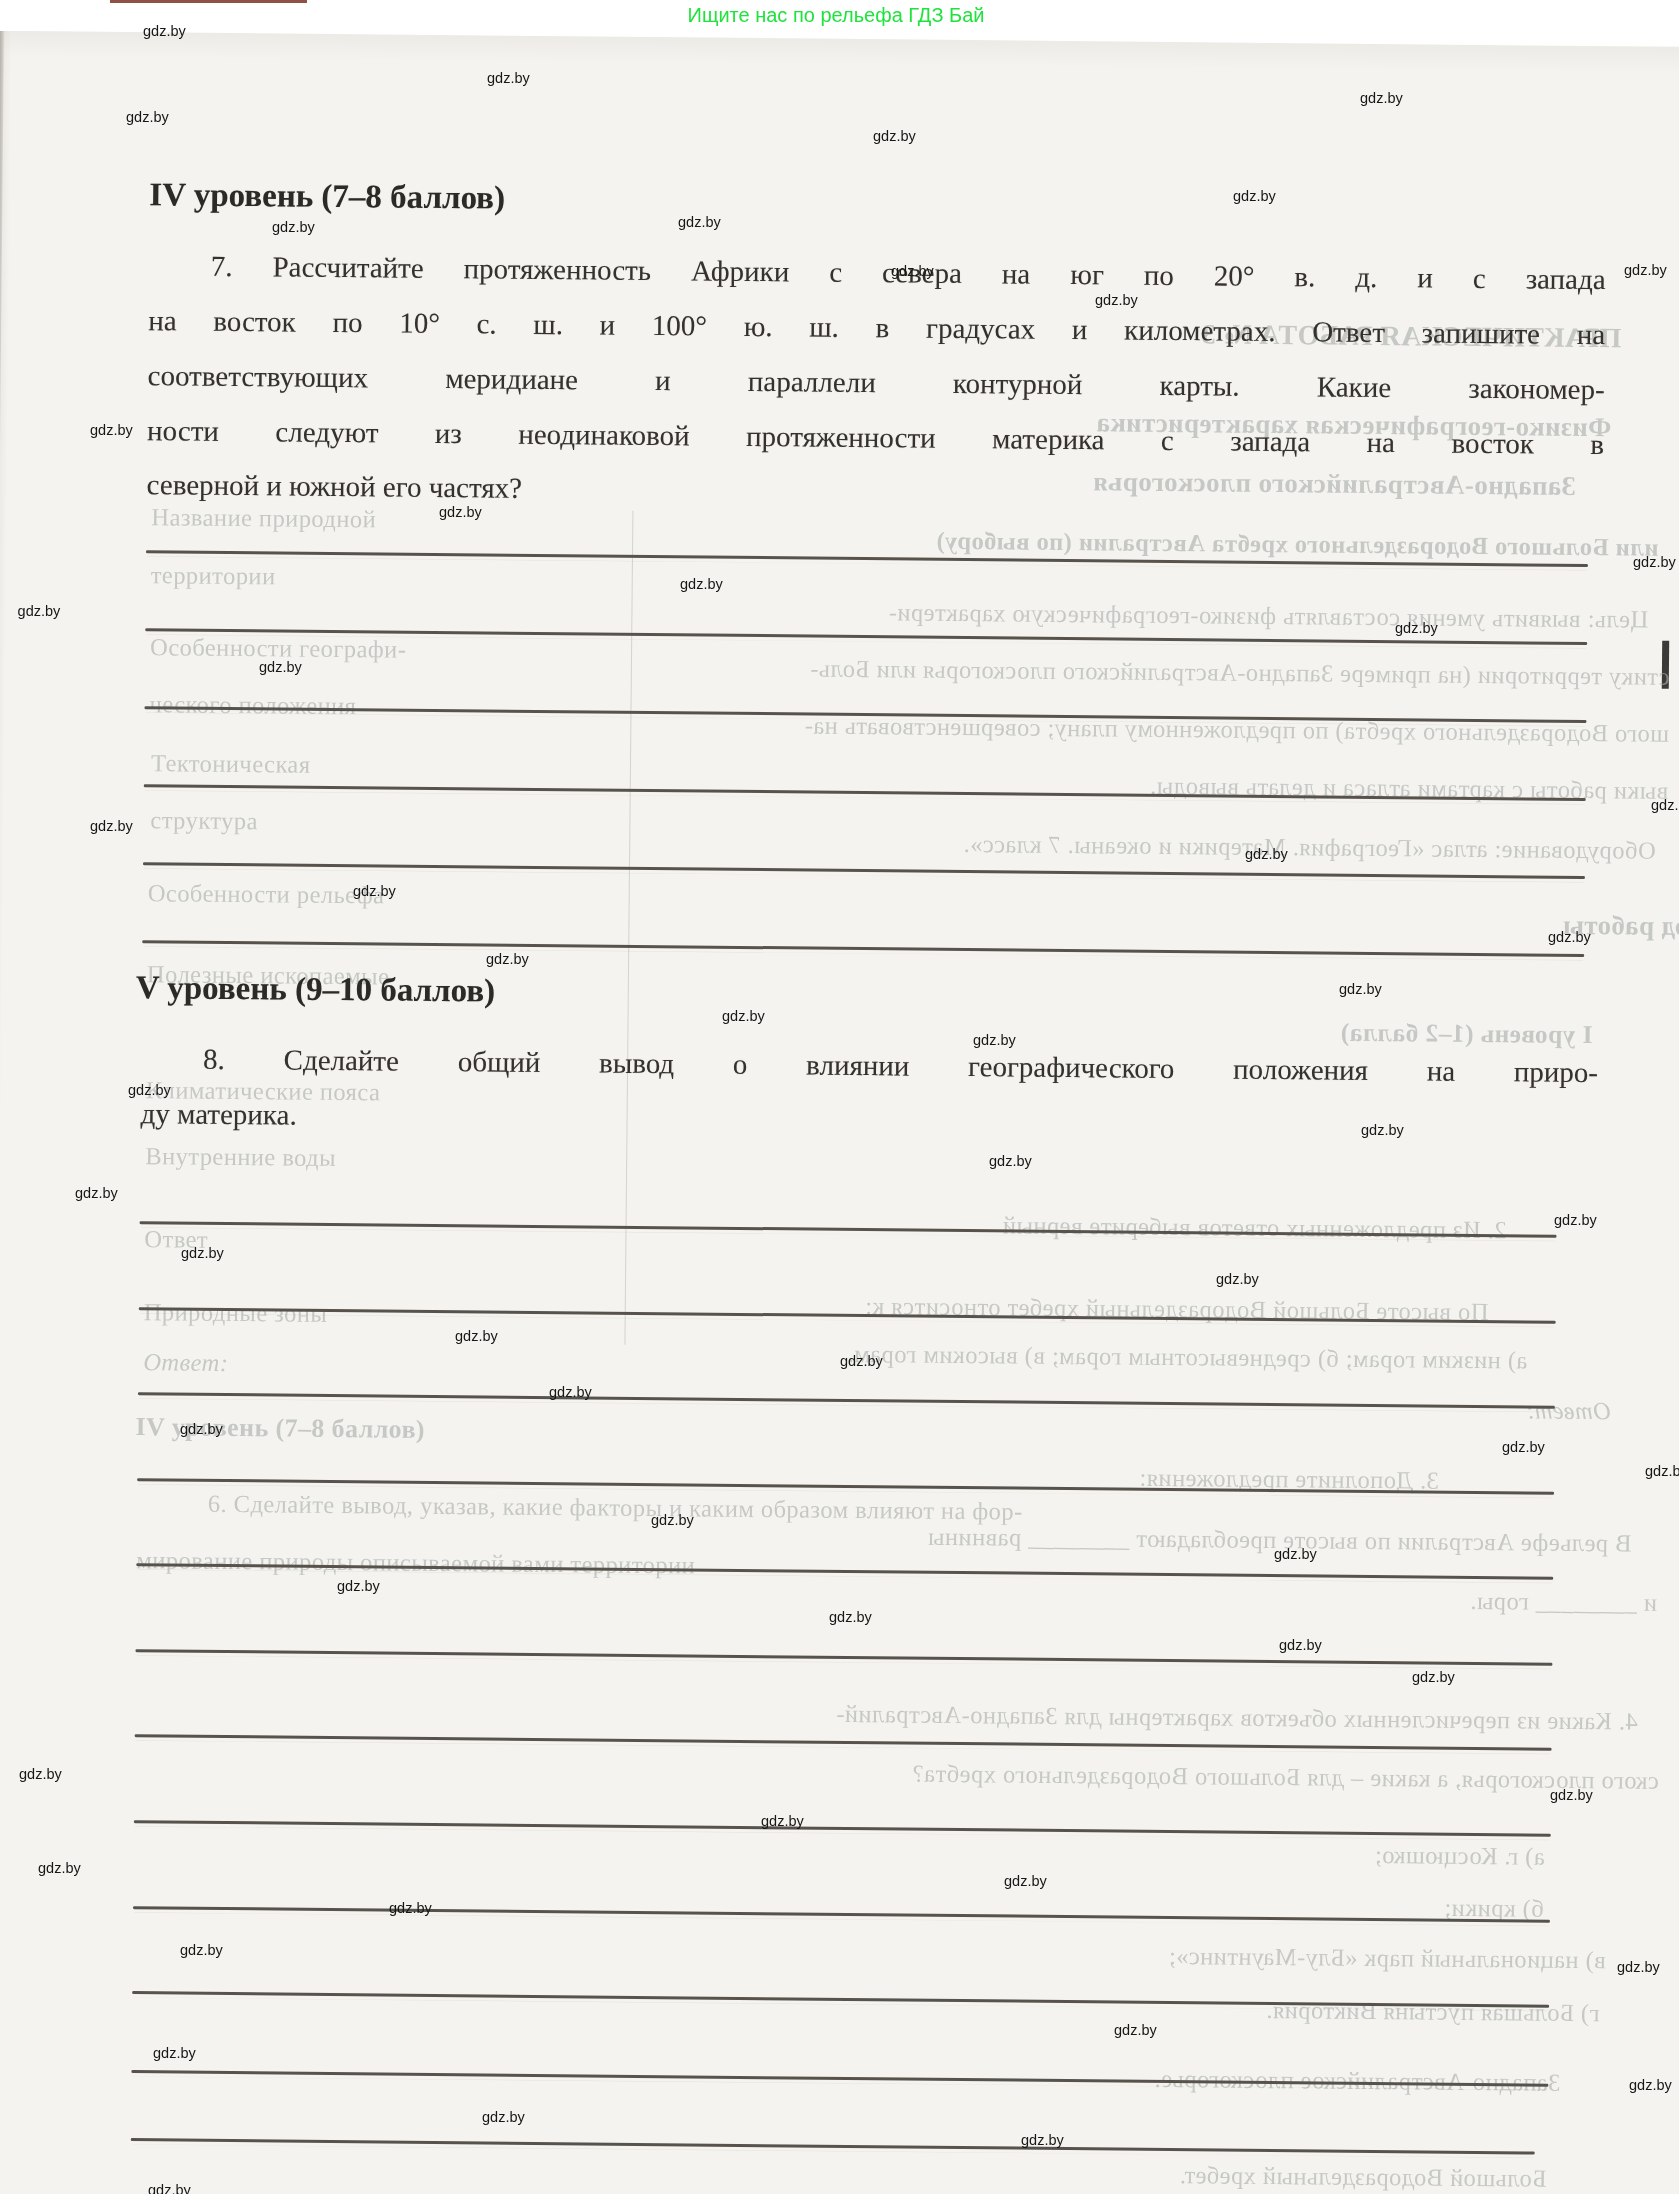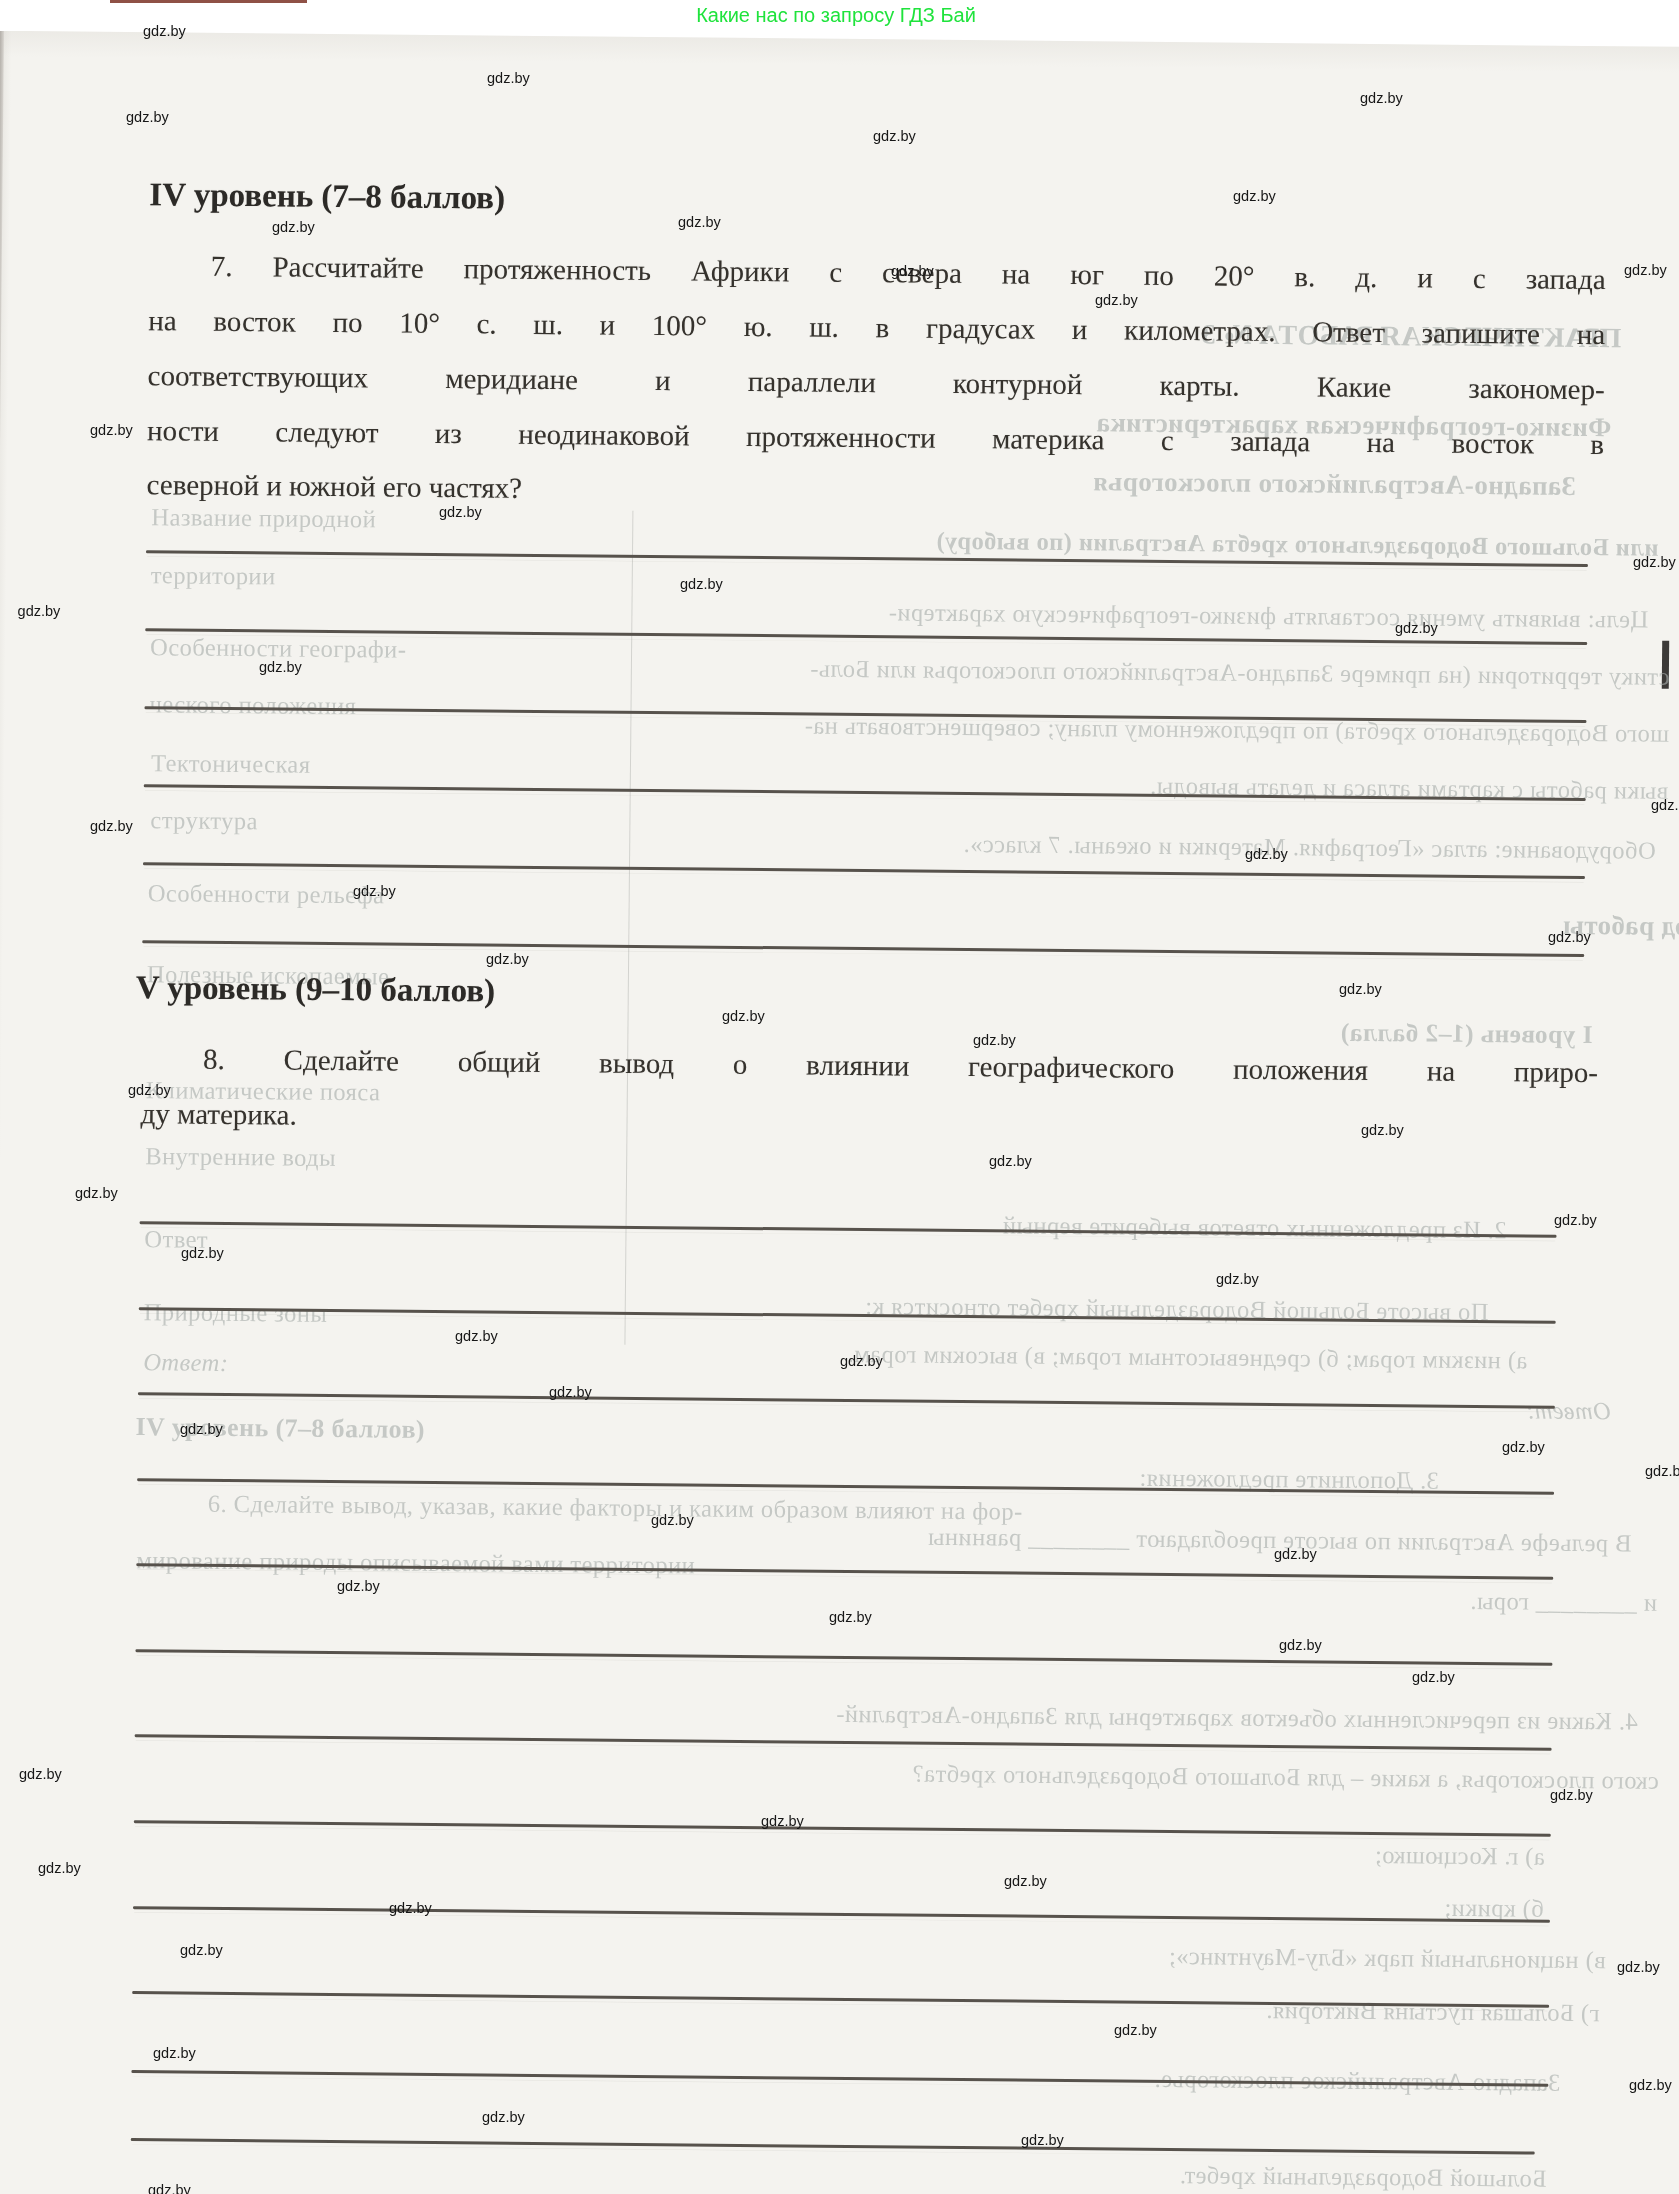--- a/index.html
+++ b/index.html
@@ -128,21 +128,21 @@
       <div class="ans-line" style="left: 151px; top: 1990px; width: 1417px;"></div>
       <div class="ans-line" style="left: 151px; top: 2069px; width: 1417px;"></div>
       <div class="ans-line" style="left: 151px; top: 2137px; width: 1404px;"></div>
     </div>
 
 </div>
 
 <div id="overlay">
   <div class="topstrip"></div>
   <div class="redline"></div>
-  <div class="promo-top">Какие нас по запросу ГДЗ Бай</div>
+  <div class="promo-top">Ищите нас по рельефа ГДЗ Бай</div>
 
   <div id="wm-layer">
       <span class="wm" style="left: 143px; top: 23px;">gdz.by</span>
       <span class="wm" style="left: 487px; top: 70px;">gdz.by</span>
       <span class="wm" style="left: 1360px; top: 90px;">gdz.by</span>
       <span class="wm" style="left: 126px; top: 109px;">gdz.by</span>
       <span class="wm" style="left: 873px; top: 128px;">gdz.by</span>
       <span class="wm" style="left: 1233px; top: 188px;">gdz.by</span>
       <span class="wm" style="left: 678px; top: 214px;">gdz.by</span>
       <span class="wm" style="left: 272px; top: 219px;">gdz.by</span>

